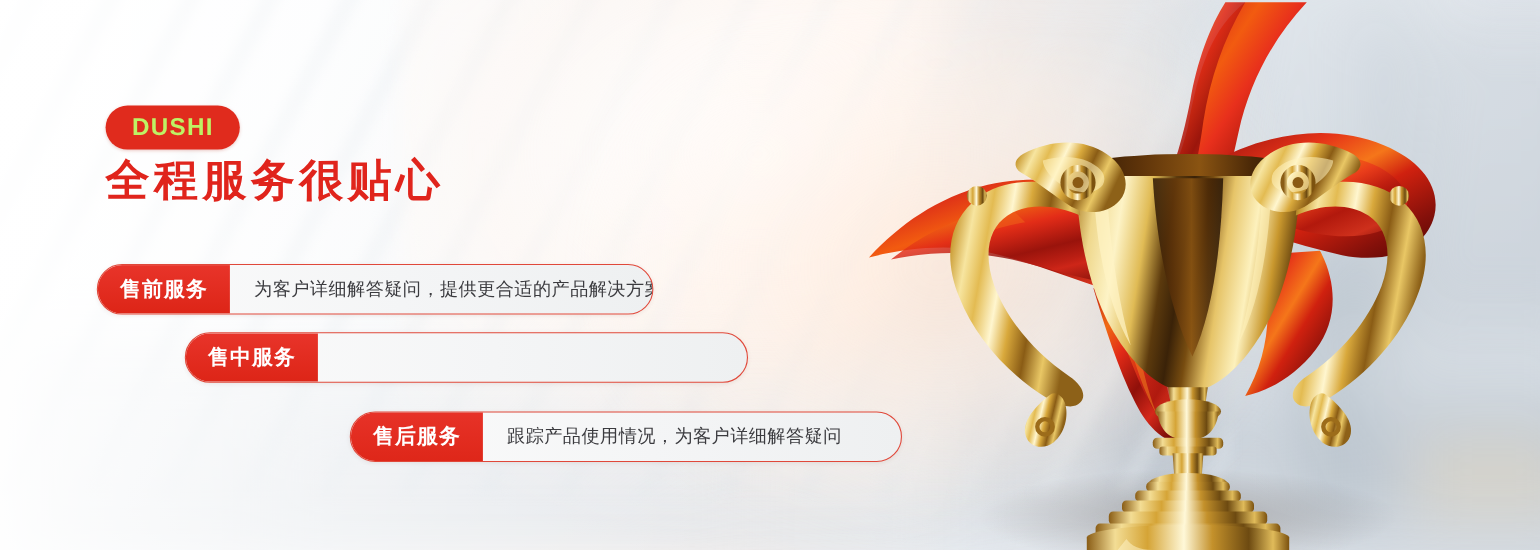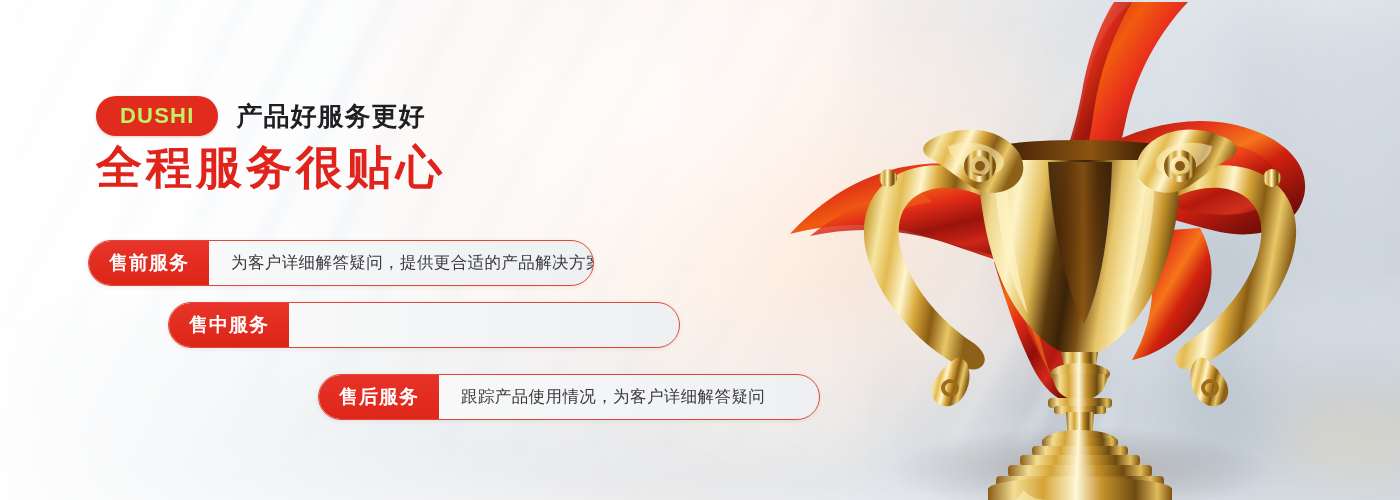--- a/index.html
+++ b/index.html
@@ -108,21 +108,21 @@
   }
   .eyebrow-text {
     font-size:26px; font-weight:bold;
     color:#1f1f22;
     letter-spacing:1px;
     white-space:nowrap;
   }
 
   .headline {
     position:absolute; left:96px; top:143px;
-    font-size:46px; font-weight:bold;
+    font-size:40px; font-weight:bold;
     color:#e0241c;
     letter-spacing:4px;
     line-height:1.08;
     white-space:nowrap;
   }
 
   
   .services { position:absolute; left:0; top:240px; }
   .srow {
     position:absolute;
@@ -362,21 +362,20 @@
       <path d="M208 488 L392 488 L392 500 L208 500 Z" fill="url(#gGoldV)"></path>
       <ellipse cx="300" cy="489" rx="92" ry="12" fill="url(#gGoldV)"></ellipse>
       <path d="M244 490 C248 496, 256 500, 268 500 L236 500 Z" fill="#fff6cc" opacity=".5"></path>
     </svg>
   </div>
 
   <div class="content">
 
     <div class="eyebrow-row">
       <div class="badge">DUSHI</div>
-      <div class="eyebrow-text">产品好服务更好</div>
     </div>
 
     <h1 class="headline">全程服务很贴心</h1>
 
     <div class="services">
 
       <div class="srow srow-0">
         <div class="slabel">售前服务</div>
         <div class="sdesc">为客户详细解答疑问，提供更合适的产品解决方案</div>
       </div>

